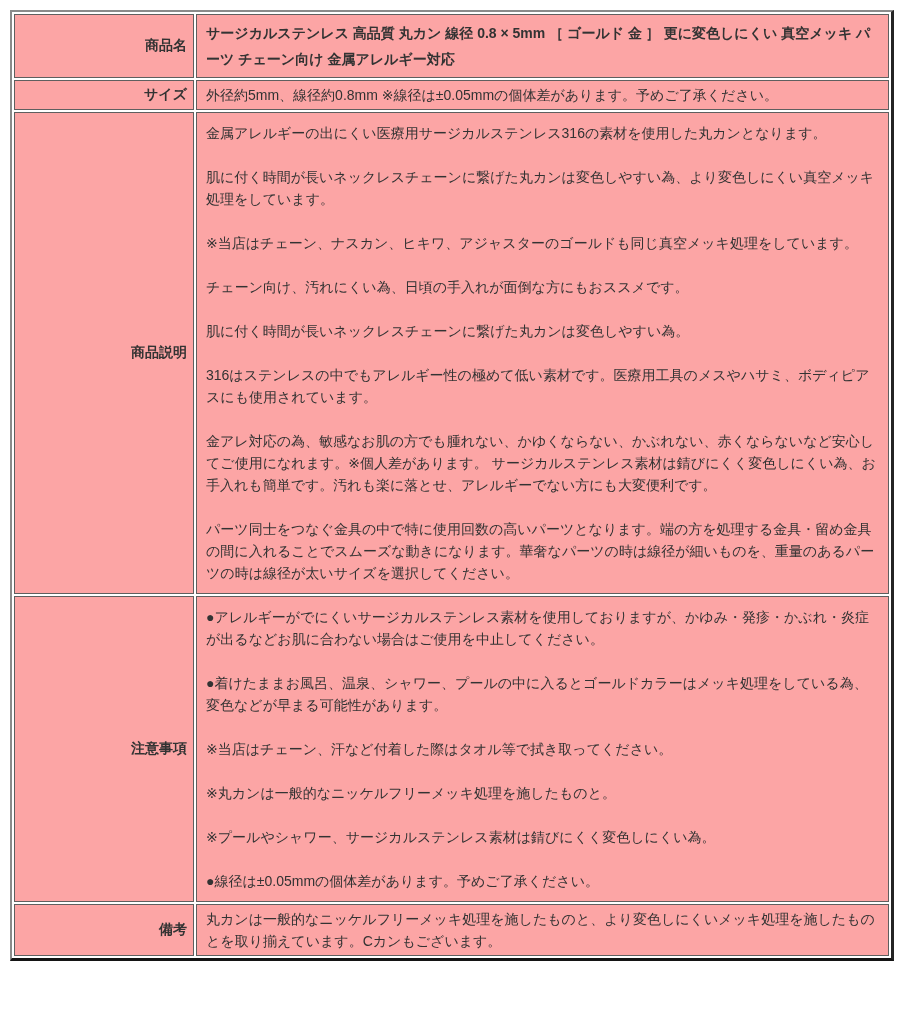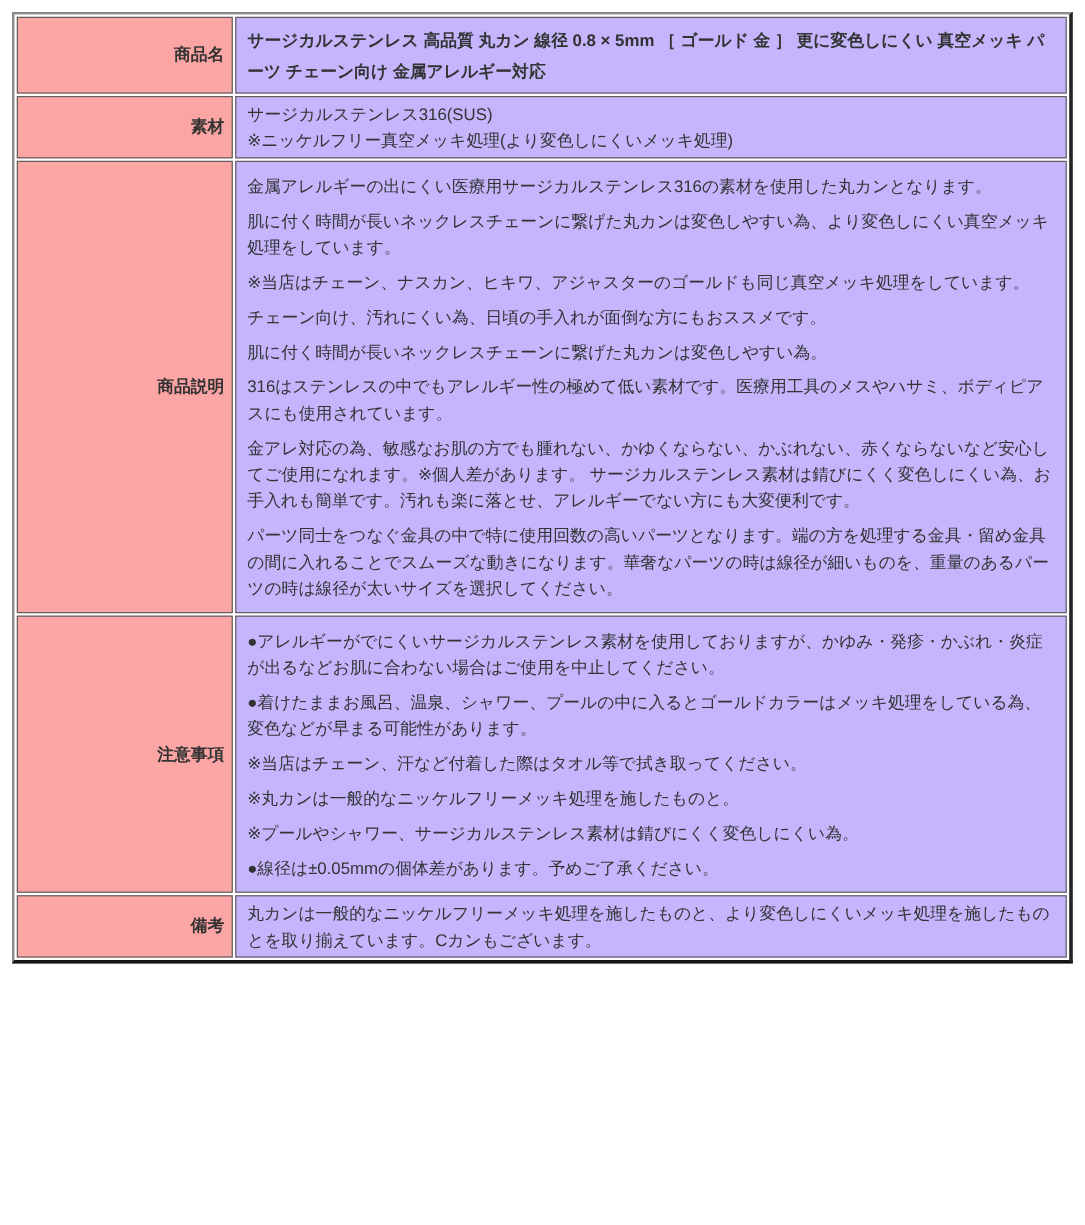--- a/index.html
+++ b/index.html
@@ -35,39 +35,39 @@
     border: 1px solid #5f5f5f;
     font-size: 14px;
     font-weight: bold;
     color: #333333;
     text-align: right;
     vertical-align: middle;
     padding: 4px 6px;
   }
   table.spec td {
     border: 1px solid #5f5f5f;
-    background: #c4b5fd;
+    background: #fca5a5;
     font-size: 14px;
     color: #333333;
     line-height: 22px;
     text-align: left;
     vertical-align: middle;
     padding: 3px 9px;
     word-break: break-all;
   }
   table.spec td p {
     margin: 0;
   }
   table.spec td.loose {
     padding-top: 9px;
     padding-bottom: 9px;
     vertical-align: top;
   }
   table.spec td.loose p + p {
-    margin-top: 7px;
+    margin-top: 22px;
   }
   table.spec td.emphasis {
     padding-top: 5px;
     padding-bottom: 5px;
   }
   table.spec td.emphasis p {
     font-weight: bold;
     line-height: 26px;
   }
 </style>
@@ -77,24 +77,23 @@
 <div class="page">
   <table class="spec">
     <tbody>
         <tr>
           <th>商品名</th>
           <td class="emphasis">
             <p>サージカルステンレス 高品質 丸カン 線径 0.8 × 5mm ［ ゴールド 金 ］ 更に変色しにくい 真空メッキ パーツ チェーン向け 金属アレルギー対応</p>
           </td>
         </tr>
         <tr>
-          <th>素材</th>
+          <th>サイズ</th>
           <td>
-            <p>サージカルステンレス316(SUS)</p>
-            <p>※ニッケルフリー真空メッキ処理(より変色しにくいメッキ処理)</p>
+            <p>外径約5mm、線径約0.8mm ※線径は±0.05mmの個体差があります。予めご了承ください。</p>
           </td>
         </tr>
         <tr>
           <th>商品説明</th>
           <td class="loose">
             <p>金属アレルギーの出にくい医療用サージカルステンレス316の素材を使用した丸カンとなります。</p>
             <p>肌に付く時間が長いネックレスチェーンに繋げた丸カンは変色しやすい為、より変色しにくい真空メッキ処理をしています。</p>
             <p>※当店はチェーン、ナスカン、ヒキワ、アジャスターのゴールドも同じ真空メッキ処理をしています。</p>
             <p>チェーン向け、汚れにくい為、日頃の手入れが面倒な方にもおススメです。</p>
             <p>肌に付く時間が長いネックレスチェーンに繋げた丸カンは変色しやすい為。</p>

